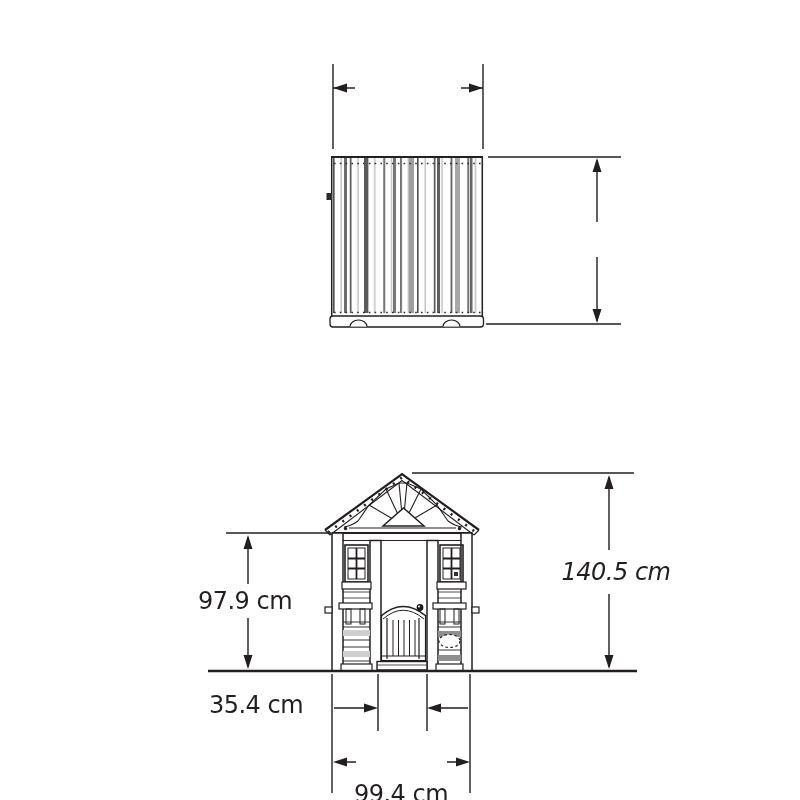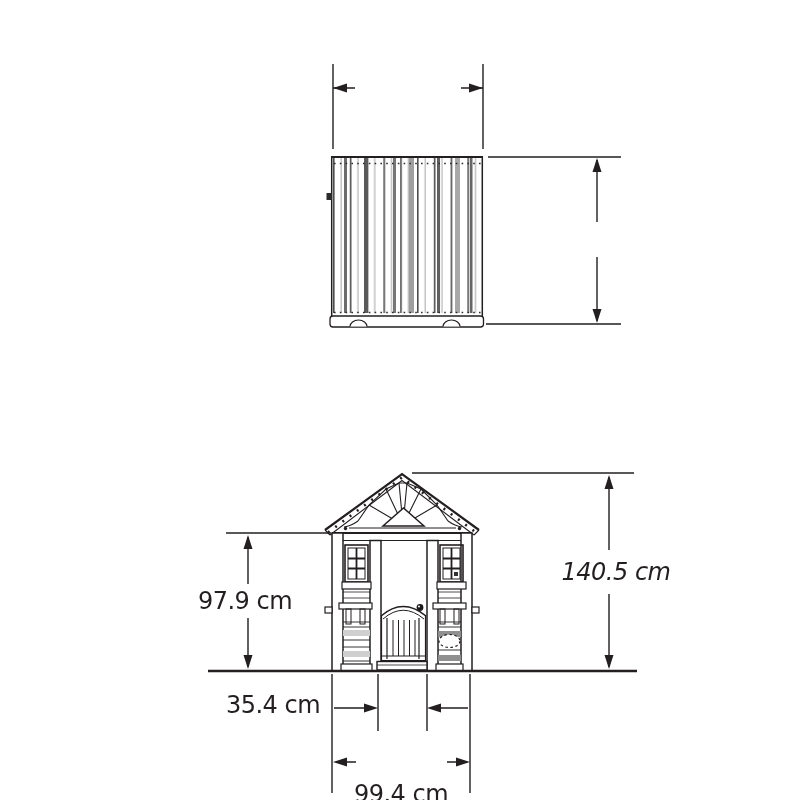--- a/index.html
+++ b/index.html
@@ -167,16 +167,16 @@
       <polygon points="470,762 456,757.5 456,766.5" fill="#231f20" stroke="none"></polygon>
     </g>
   </svg>
 
 
 
   <div class="dim-label" style="left:245px;top:601px;">97.9 cm</div>
 
   <div class="dim-label" style="left:616px;top:572px;font-style:italic;">140.5 cm</div>
 
-  <div class="dim-label" style="left:273px;top:705px;">35.4 cm</div>
+  <div class="dim-label" style="left:256px;top:705px;">35.4 cm</div>
 
   <div class="dim-label" style="left:401px;top:794px;text-align:center;">99.4 cm</div>
 </div>
 
 </body></html>

